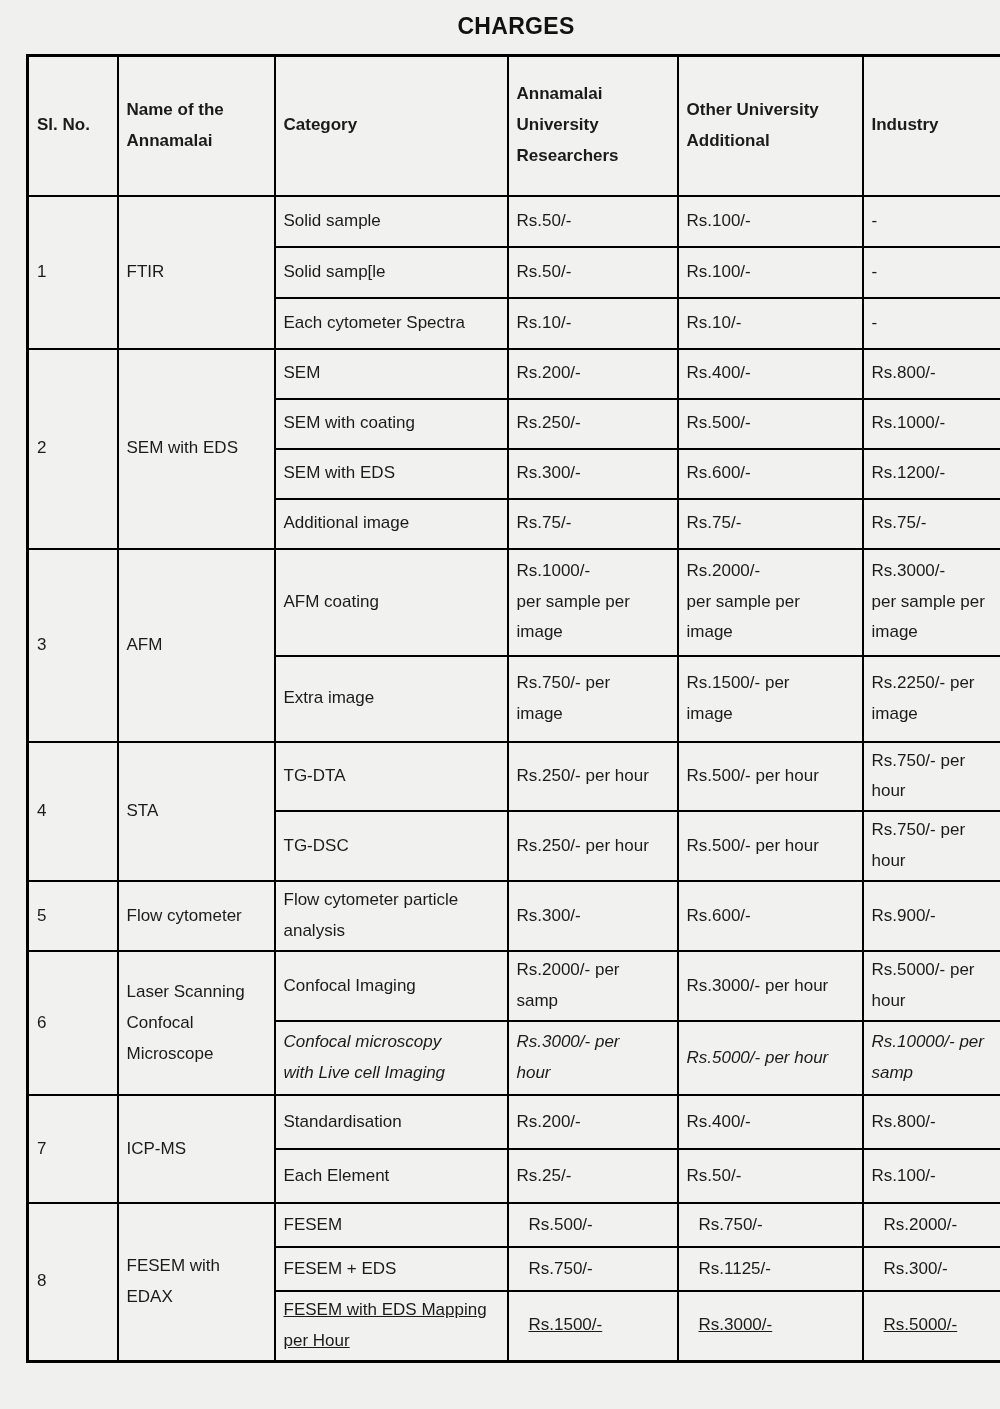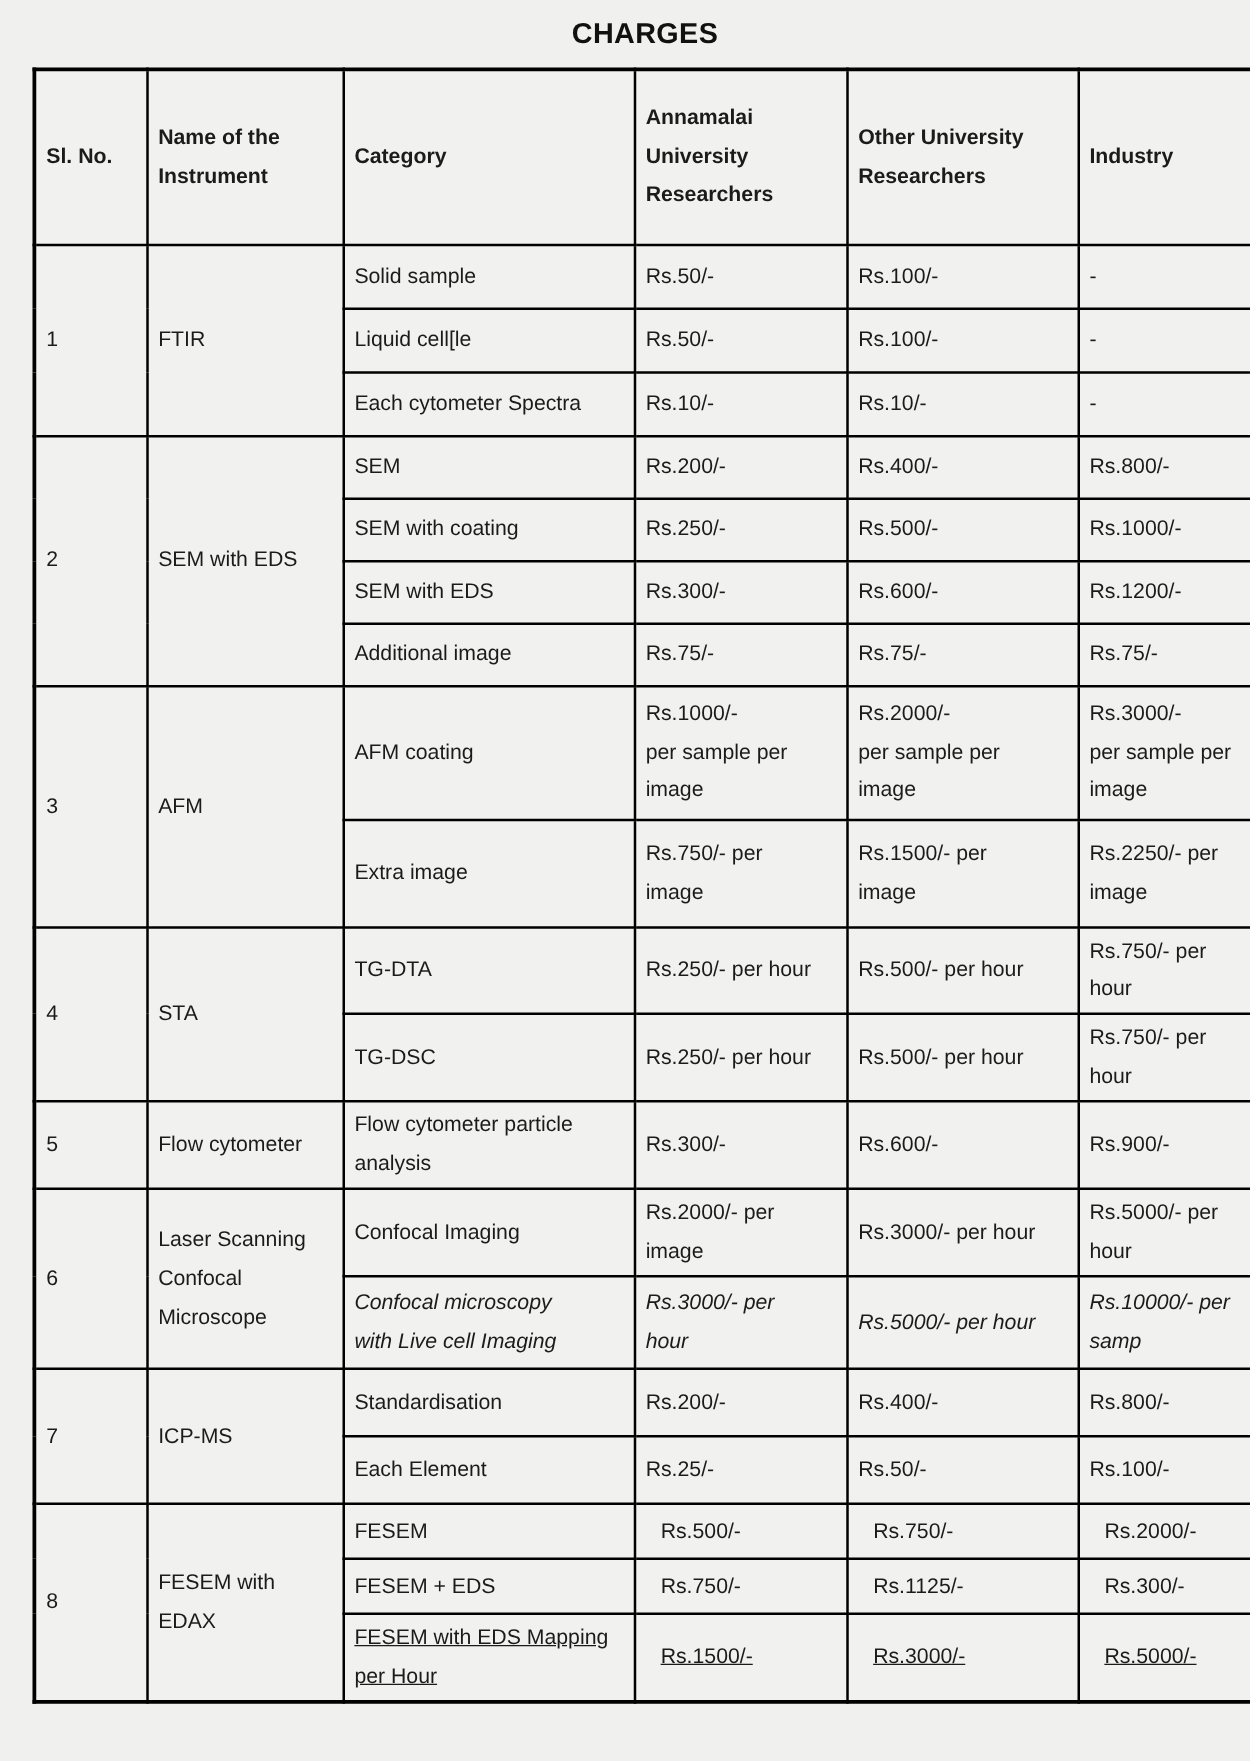--- a/index.html
+++ b/index.html
@@ -64,42 +64,42 @@
       <col style="width:157px">
       <col style="width:233px">
       <col style="width:170px">
       <col style="width:185px">
       <col style="width:152px">
     </colgroup>
     <thead>
       <tr class="h140">
         <th>Sl. No.</th>
         <th>Name of the
-Instrument</th>
+Annamalai</th>
         <th>Category</th>
         <th>Annamalai
 University
 Researchers</th>
         <th>Other University
-Researchers</th>
+Additional</th>
         <th>Industry</th>
       </tr>
     </thead>
     <tbody>
 
       <tr class="h51">
         <td rowspan="3">1</td>
         <td rowspan="3">FTIR</td>
         <td>Solid sample</td>
         <td>Rs.50/-</td>
         <td>Rs.100/-</td>
         <td>-</td>
       </tr>
       <tr class="h51">
-        <td>Liquid cell[le</td>
+        <td>Solid samp[le</td>
         <td>Rs.50/-</td>
         <td>Rs.100/-</td>
         <td>-</td>
       </tr>
       <tr class="h51">
         <td>Each cytometer Spectra</td>
         <td>Rs.10/-</td>
         <td>Rs.10/-</td>
         <td>-</td>
       </tr>
@@ -182,21 +182,21 @@
         <td>Rs.900/-</td>
       </tr>
 
       <tr class="h62">
         <td rowspan="2">6</td>
         <td rowspan="2">Laser Scanning
 Confocal
 Microscope</td>
         <td>Confocal  Imaging</td>
         <td>Rs.2000/- per
-image</td>
+samp</td>
         <td>Rs.3000/- per hour</td>
         <td>Rs.5000/- per
 hour</td>
       </tr>
       <tr class="h78">
         <td>Confocal  microscopy
 with Live cell Imaging</td>
         <td>Rs.3000/- per
 hour</td>
         <td>Rs.5000/- per hour</td>

